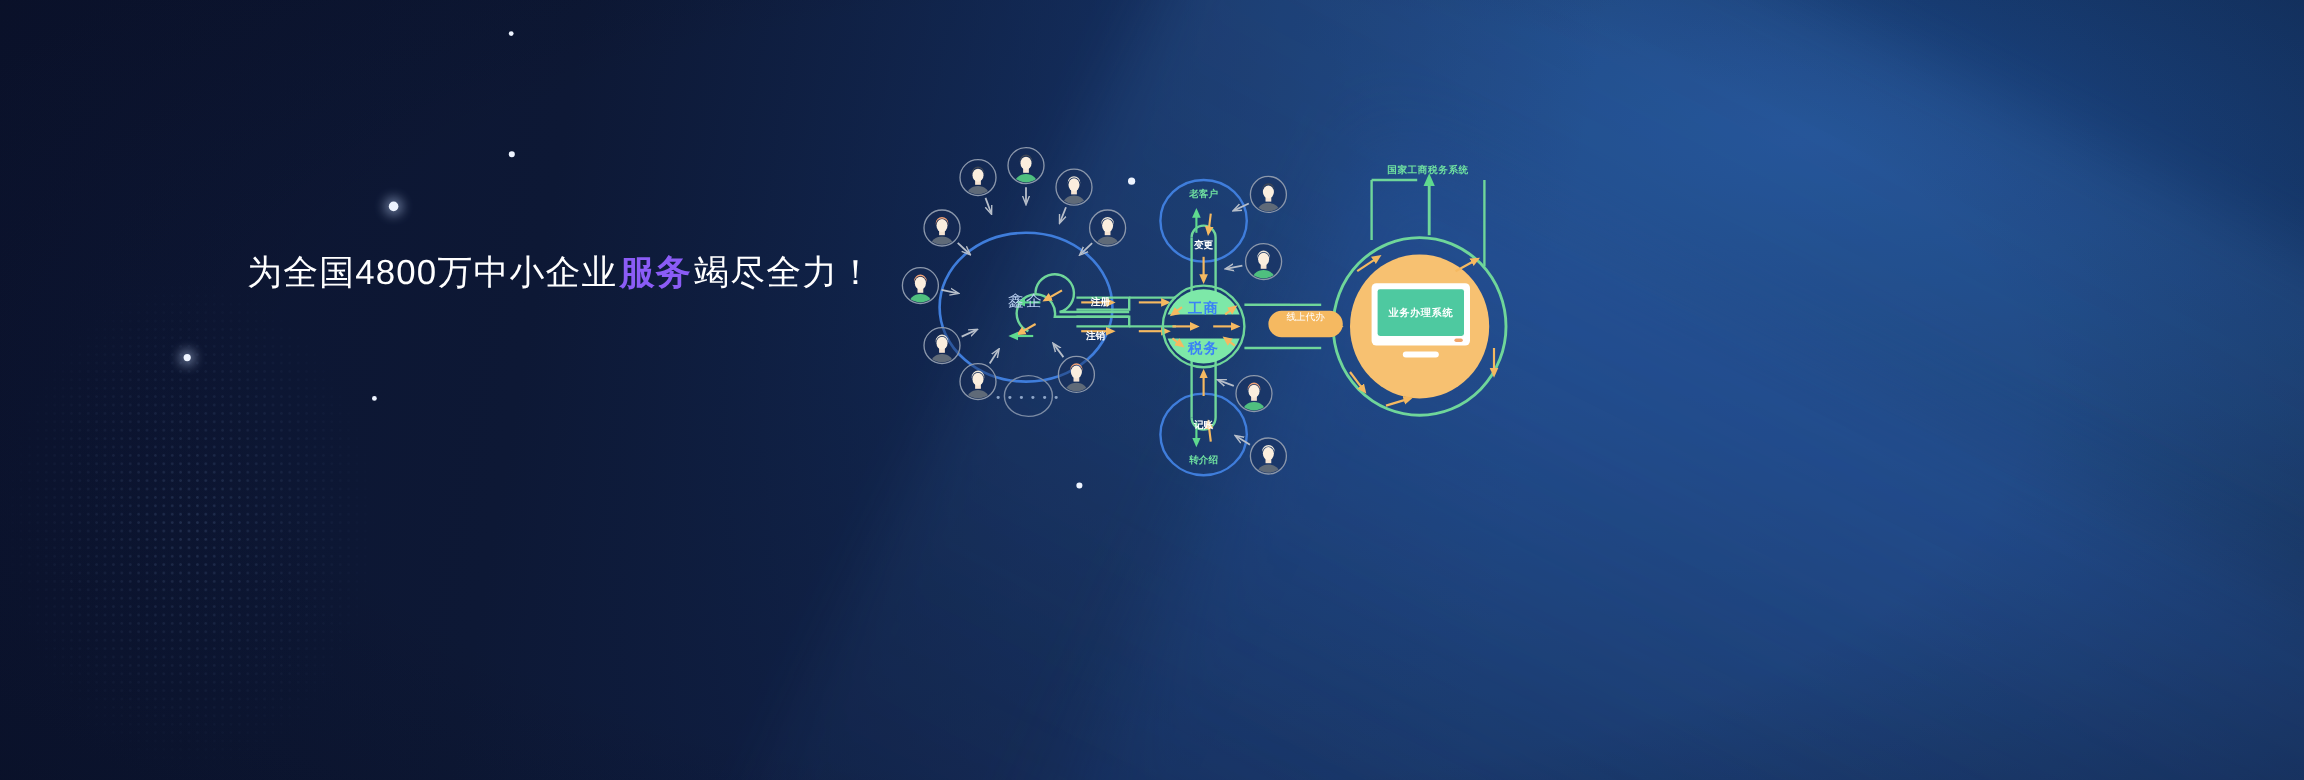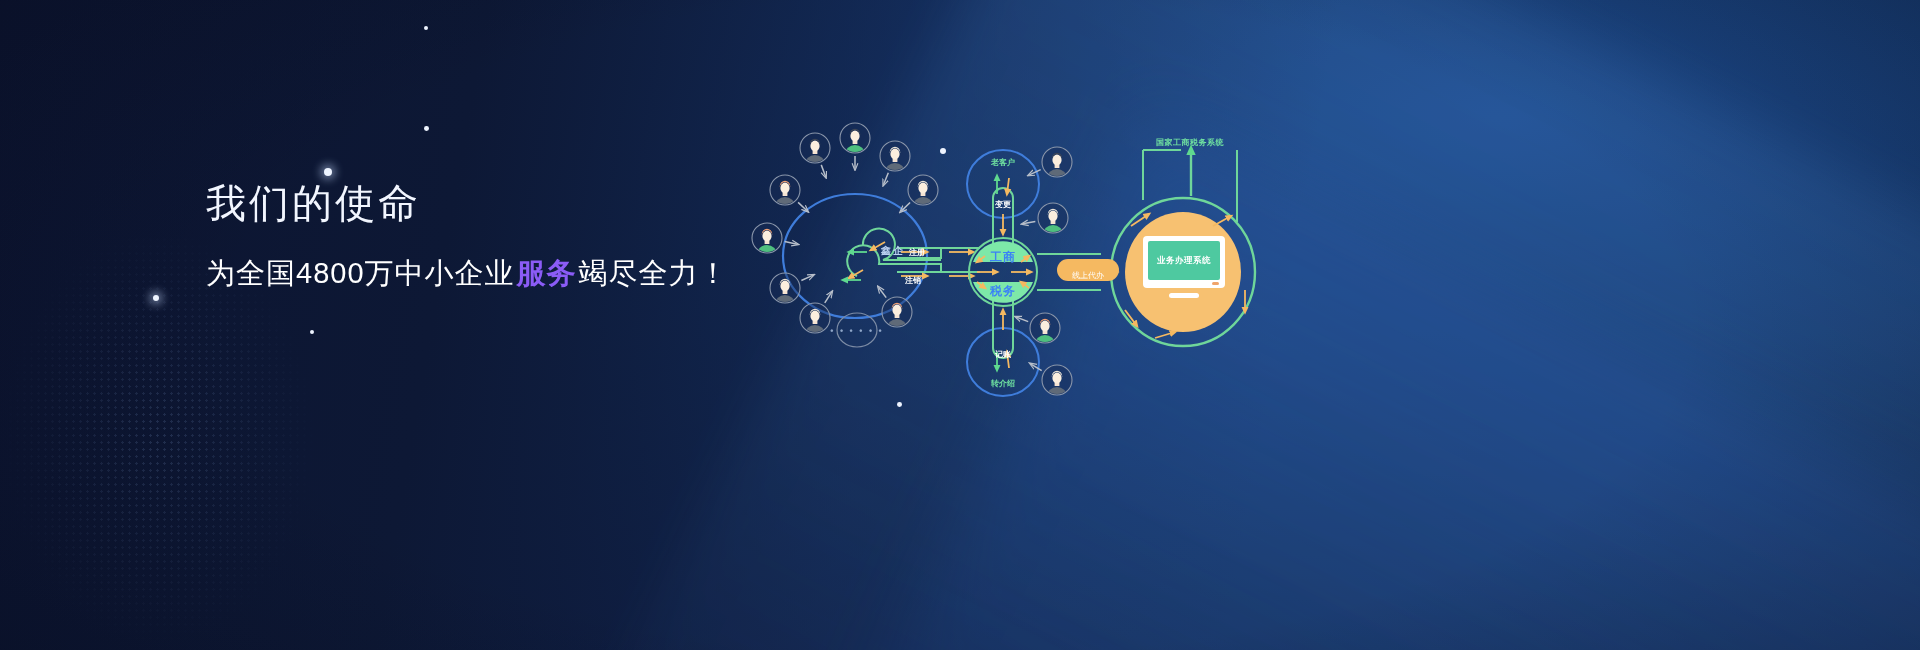--- a/index.html
+++ b/index.html
@@ -42,21 +42,21 @@
   .title{font-size:40px;line-height:1.15;color:#f2f6ff;letter-spacing:3px;font-weight:400;}
   .subtitle{margin-top:28px;font-size:29px;color:#ffffff;letter-spacing:1px;white-space:nowrap;}
   .subtitle .hl{color:#8b5cf6;font-weight:bold;padding:0 2px;font-family:Liberation Serif, serif;}
 
   
   .diagram{position:absolute;left:745px;top:130px;width:520px;height:290px;}
   .diagram svg{display:block;width:520px;height:290px;overflow:visible;}
 
   .lbl{position:absolute;transform:translate(-50%,-50%);white-space:nowrap;
        font-weight:bold;pointer-events:none;}
-  .lbl-xq{font-size:10px;color:#bcd2f2;letter-spacing:2px;font-weight:700;margin-left:38px;}
+  .lbl-xq{font-size:13px;color:#bcd2f2;letter-spacing:2px;font-weight:400;}
   .lbl-w{font-size:8px;color:#ffffff;}
   .lbl-g{font-size:8px;color:#6fe0a0;}
   .lbl-node{font-size:12px;color:#3b82f6;letter-spacing:1px;}
   .lbl-pill{font-size:8px;color:#ffffff;}
   .lbl-sys{font-size:8px;color:#6fe0a0;letter-spacing:.5px;}
   .lbl-screen{font-size:8.5px;color:#ffffff;letter-spacing:.5px;}
   .dots-ghost{font-size:9px;color:#8fa6c8;letter-spacing:2px;}
 </style>
 </head>
 <body>
@@ -74,21 +74,20 @@
       <div class="spark" style="left: 424px; top: 26px; width: 4px; height: 4px;"></div>
       <div class="spark" style="left: 424px; top: 126px; width: 4.8px; height: 4.8px;"></div>
       <div class="spark glow" style="left: 324px; top: 168px; width: 8.4px; height: 8.4px;"></div>
       <div class="spark glow" style="left: 153px; top: 295px; width: 6px; height: 6px;"></div>
       <div class="spark" style="left: 310px; top: 330px; width: 4.4px; height: 4.4px;"></div>
       <div class="spark" style="left: 940px; top: 148px; width: 6px; height: 6px;"></div>
       <div class="spark" style="left: 897px; top: 402px; width: 4.8px; height: 4.8px;"></div>
     </div>
 
   <div class="copy">
-    <div class="title">我们的使命</div>
     <div class="subtitle">
       <span>为全国4800万中小企业</span><span class="hl">服务</span><span>竭尽全力！</span>
     </div>
   </div>
 
   <div class="diagram">
 
     <svg viewBox="0 0 520 290">
       <defs>
         <marker id="mo" viewBox="0 0 10 10" refX="6" refY="5" markerWidth="5" markerHeight="5" orient="auto">
@@ -351,17 +350,17 @@
     <div class="lbl lbl-w" style="left:258px;top:74px;">变更</div>
     <div class="lbl lbl-w" style="left:258px;top:212px;margin-top:12px;">记账</div>
     <div class="lbl lbl-g" style="left:258px;top:253px;">转介绍</div>
     <div class="lbl lbl-node" style="left:258px;top:127px;">工商</div>
     <div class="lbl lbl-node" style="left:258px;top:161px;">税务</div>
     <div class="lbl lbl-sys" style="left:445px;top:12px;">国家工商税务系统</div>
     <div class="lbl lbl-screen" style="left:439px;top:131px;">业务办理系统</div>
     <div class="lbl dots-ghost" style="left:112px;top:201px;">• • • • • •</div>
 
     <div style="position:absolute;left:312px;top:129px;width:62px;height:22px;border-radius:11px;background:#f5b961;
-                display:flex;align-items:flex-end;justify-content:center;">
+                display:flex;align-items:flex-start;justify-content:center;">
       <span class="lbl-pill">线上代办</span>
     </div>
   </div>
 </div>
 
 </body></html>

